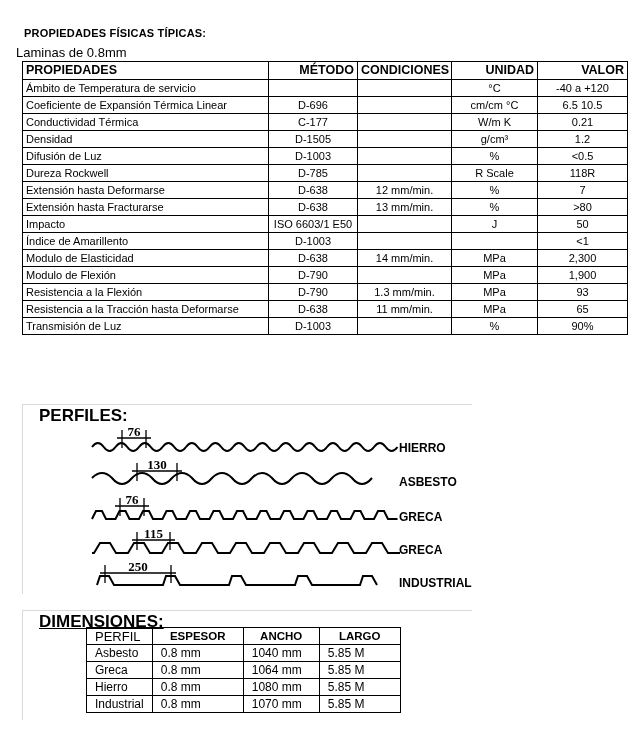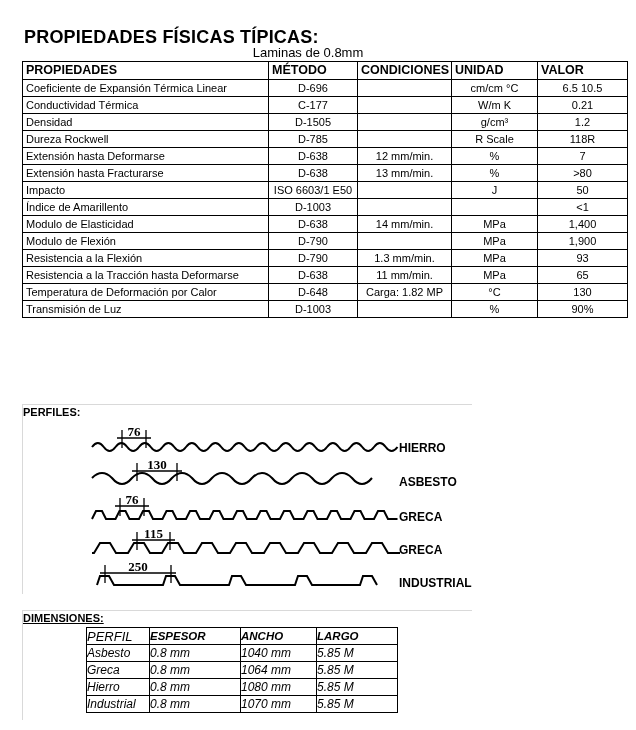--- a/index.html
+++ b/index.html
@@ -1,52 +1,52 @@
 <!DOCTYPE html>
 <html><head>
 <meta charset="utf-8">
 <style>
   html, body { margin: 0; padding: 0; background: #ffffff; }
   body { width: 636px; height: 730px; position: relative; overflow: hidden;
          font-family: "Liberation Sans", sans-serif; color: #000; }
   .abs { position: absolute; }
 
-  #main-title { left: 24px; top: 27px; font-size: 18px; font-weight: bold; letter-spacing: 0.2px; }
-  #subtitle { left: 6px; width: 604px; top: 45px; text-align: center; font-size: 13px; }
+  #main-title { left: 24px; top: 27px; font-size: 11px; font-weight: bold; letter-spacing: 0.2px; }
+  #subtitle { left: 16px; width: 604px; top: 45px; text-align: left; font-size: 13px; }
 
   table { border-collapse: collapse; }
   #props { left: 22px; top: 61px; width: 605px; table-layout: fixed; }
   #props td, #props th { border: 1px solid #000; height: 16px; padding: 0 3px;
       font-size: 11px; line-height: 15px; white-space: nowrap; overflow: hidden; }
-  #props th { font-size: 12.5px; font-weight: bold; text-align: left; height: 17px; }
+  #props th { font-size: 12.5px; font-weight: bold; text-align: right; height: 17px; }
   #props th.left { text-align: left; }
   #props td.c { text-align: center; }
   #props td.prop { text-align: left; }
   #props { border: 1.5px solid #000; }
   .tri { position: relative; }
   .tri::before { content: ""; position: absolute; left: 0; top: 0; width: 0; height: 0;
       border-top: 5px solid #1a7a2a; border-right: 5px solid transparent; }
 
   .section-line { height: 1px; background: #d9d9d9; }
   #perf-line { left: 22px; top: 404px; width: 450px; }
   #dim-line { left: 22px; top: 610px; width: 450px; }
   .vline { width: 1px; background: #d9d9d9; }
   #perf-vline { left: 22px; top: 404px; height: 190px; }
   #dim-vline { left: 22px; top: 610px; height: 110px; }
 
-  .section-title { font-size: 11px; font-weight: bold; }
+  .section-title { font-size: 17px; font-weight: bold; margin-left: 16px; }
   #perfiles-title { left: 23px; top: 406px; }
   #dim-title { left: 23px; top: 612px; text-decoration: underline; }
 
   .profile-label { font-size: 12px; font-weight: bold; left: 399px; }
   #profiles-svg { left: 80px; top: 420px; }
 
   #dims { left: 86px; top: 627px; border: 1.5px solid #000; }
-  #dims td { border: 1px solid #000; height: 16px; font-size: 12px; line-height: 15px; padding: 0 0; font-style: italic; }
-  #dims td.h { font-weight: bold; text-align: left; font-size: 11.5px; margin-top: 16px; }
+  #dims td { border: 1px solid #000; height: 16px; font-size: 12px; line-height: 15px; padding: 0 8px; }
+  #dims td.h { font-weight: bold; text-align: center; font-size: 11.5px; margin-top: 16px; }
   #dims td.hl { font-size: 13px; text-align: left; }
   #dims td.name { text-align: left; }
   #dims td.c { }
 </style>
 </head>
 <body>
 
 <div id="main-title" class="abs">PROPIEDADES FÍSICAS TÍPICAS:</div>
 <div id="subtitle" class="abs">Laminas de 0.8mm</div>
 
@@ -62,20 +62,27 @@
     <tr>
       <th class="left">PROPIEDADES</th>
       <th>MÉTODO</th>
       <th>CONDICIONES</th>
       <th>UNIDAD</th>
       <th>VALOR</th>
     </tr>
   </thead>
   <tbody id="props-body">
       <tr>
+        <td class="prop">Ámbito de Temperatura de servicio</td>
+        <td class="c"></td>
+        <td class="c"></td>
+        <td class="c">°C</td>
+        <td class="c">-40 a +120</td>
+      </tr>
+      <tr>
         <td class="prop">Coeficiente de Expansión Térmica Linear</td>
         <td class="c">D-696</td>
         <td class="c"></td>
         <td class="c">cm/cm °C</td>
         <td class="c">6.5 10.5</td>
       </tr>
       <tr>
         <td class="prop">Conductividad Térmica</td>
         <td class="c">C-177</td>
         <td class="c"></td>
@@ -83,20 +90,27 @@
         <td class="c">0.21</td>
       </tr>
       <tr>
         <td class="prop">Densidad</td>
         <td class="c">D-1505</td>
         <td class="c"></td>
         <td class="c">g/cm³</td>
         <td class="c">1.2</td>
       </tr>
       <tr>
+        <td class="prop">Difusión de Luz</td>
+        <td class="c">D-1003</td>
+        <td class="c"></td>
+        <td class="c">%</td>
+        <td class="c">&lt;0.5</td>
+      </tr>
+      <tr>
         <td class="prop">Dureza Rockwell</td>
         <td class="c">D-785</td>
         <td class="c"></td>
         <td class="c">R Scale</td>
         <td class="c">118R</td>
       </tr>
       <tr>
         <td class="prop">Extensión hasta Deformarse</td>
         <td class="c">D-638</td>
         <td class="c">12 mm/min.</td>
@@ -122,21 +136,21 @@
         <td class="c">D-1003</td>
         <td class="c"></td>
         <td class="c"></td>
         <td class="c">&lt;1</td>
       </tr>
       <tr>
         <td class="prop">Modulo de Elasticidad</td>
         <td class="c">D-638</td>
         <td class="c">14 mm/min.</td>
         <td class="c">MPa</td>
-        <td class="c">1,400</td>
+        <td class="c">2,300</td>
       </tr>
       <tr>
         <td class="prop">Modulo de Flexión</td>
         <td class="c">D-790</td>
         <td class="c"></td>
         <td class="c">MPa</td>
         <td class="c">1,900</td>
       </tr>
       <tr>
         <td class="prop">Resistencia a la Flexión</td>
@@ -144,27 +158,20 @@
         <td class="c">1.3 mm/min.</td>
         <td class="c">MPa</td>
         <td class="c">93</td>
       </tr>
       <tr>
         <td class="prop">Resistencia a la Tracción hasta Deformarse</td>
         <td class="c">D-638</td>
         <td class="c">11 mm/min.</td>
         <td class="c">MPa</td>
         <td class="c">65</td>
-      </tr>
-      <tr>
-        <td class="prop">Temperatura de Deformación por Calor</td>
-        <td class="c">D-648</td>
-        <td class="c">Carga: 1.82 MP</td>
-        <td class="c">°C</td>
-        <td class="c">130</td>
       </tr>
       <tr>
         <td class="prop">Transmisión de Luz</td>
         <td class="c">D-1003</td>
         <td class="c"></td>
         <td class="c">%</td>
         <td class="c">90%</td>
       </tr>
     </tbody>
 </table>

